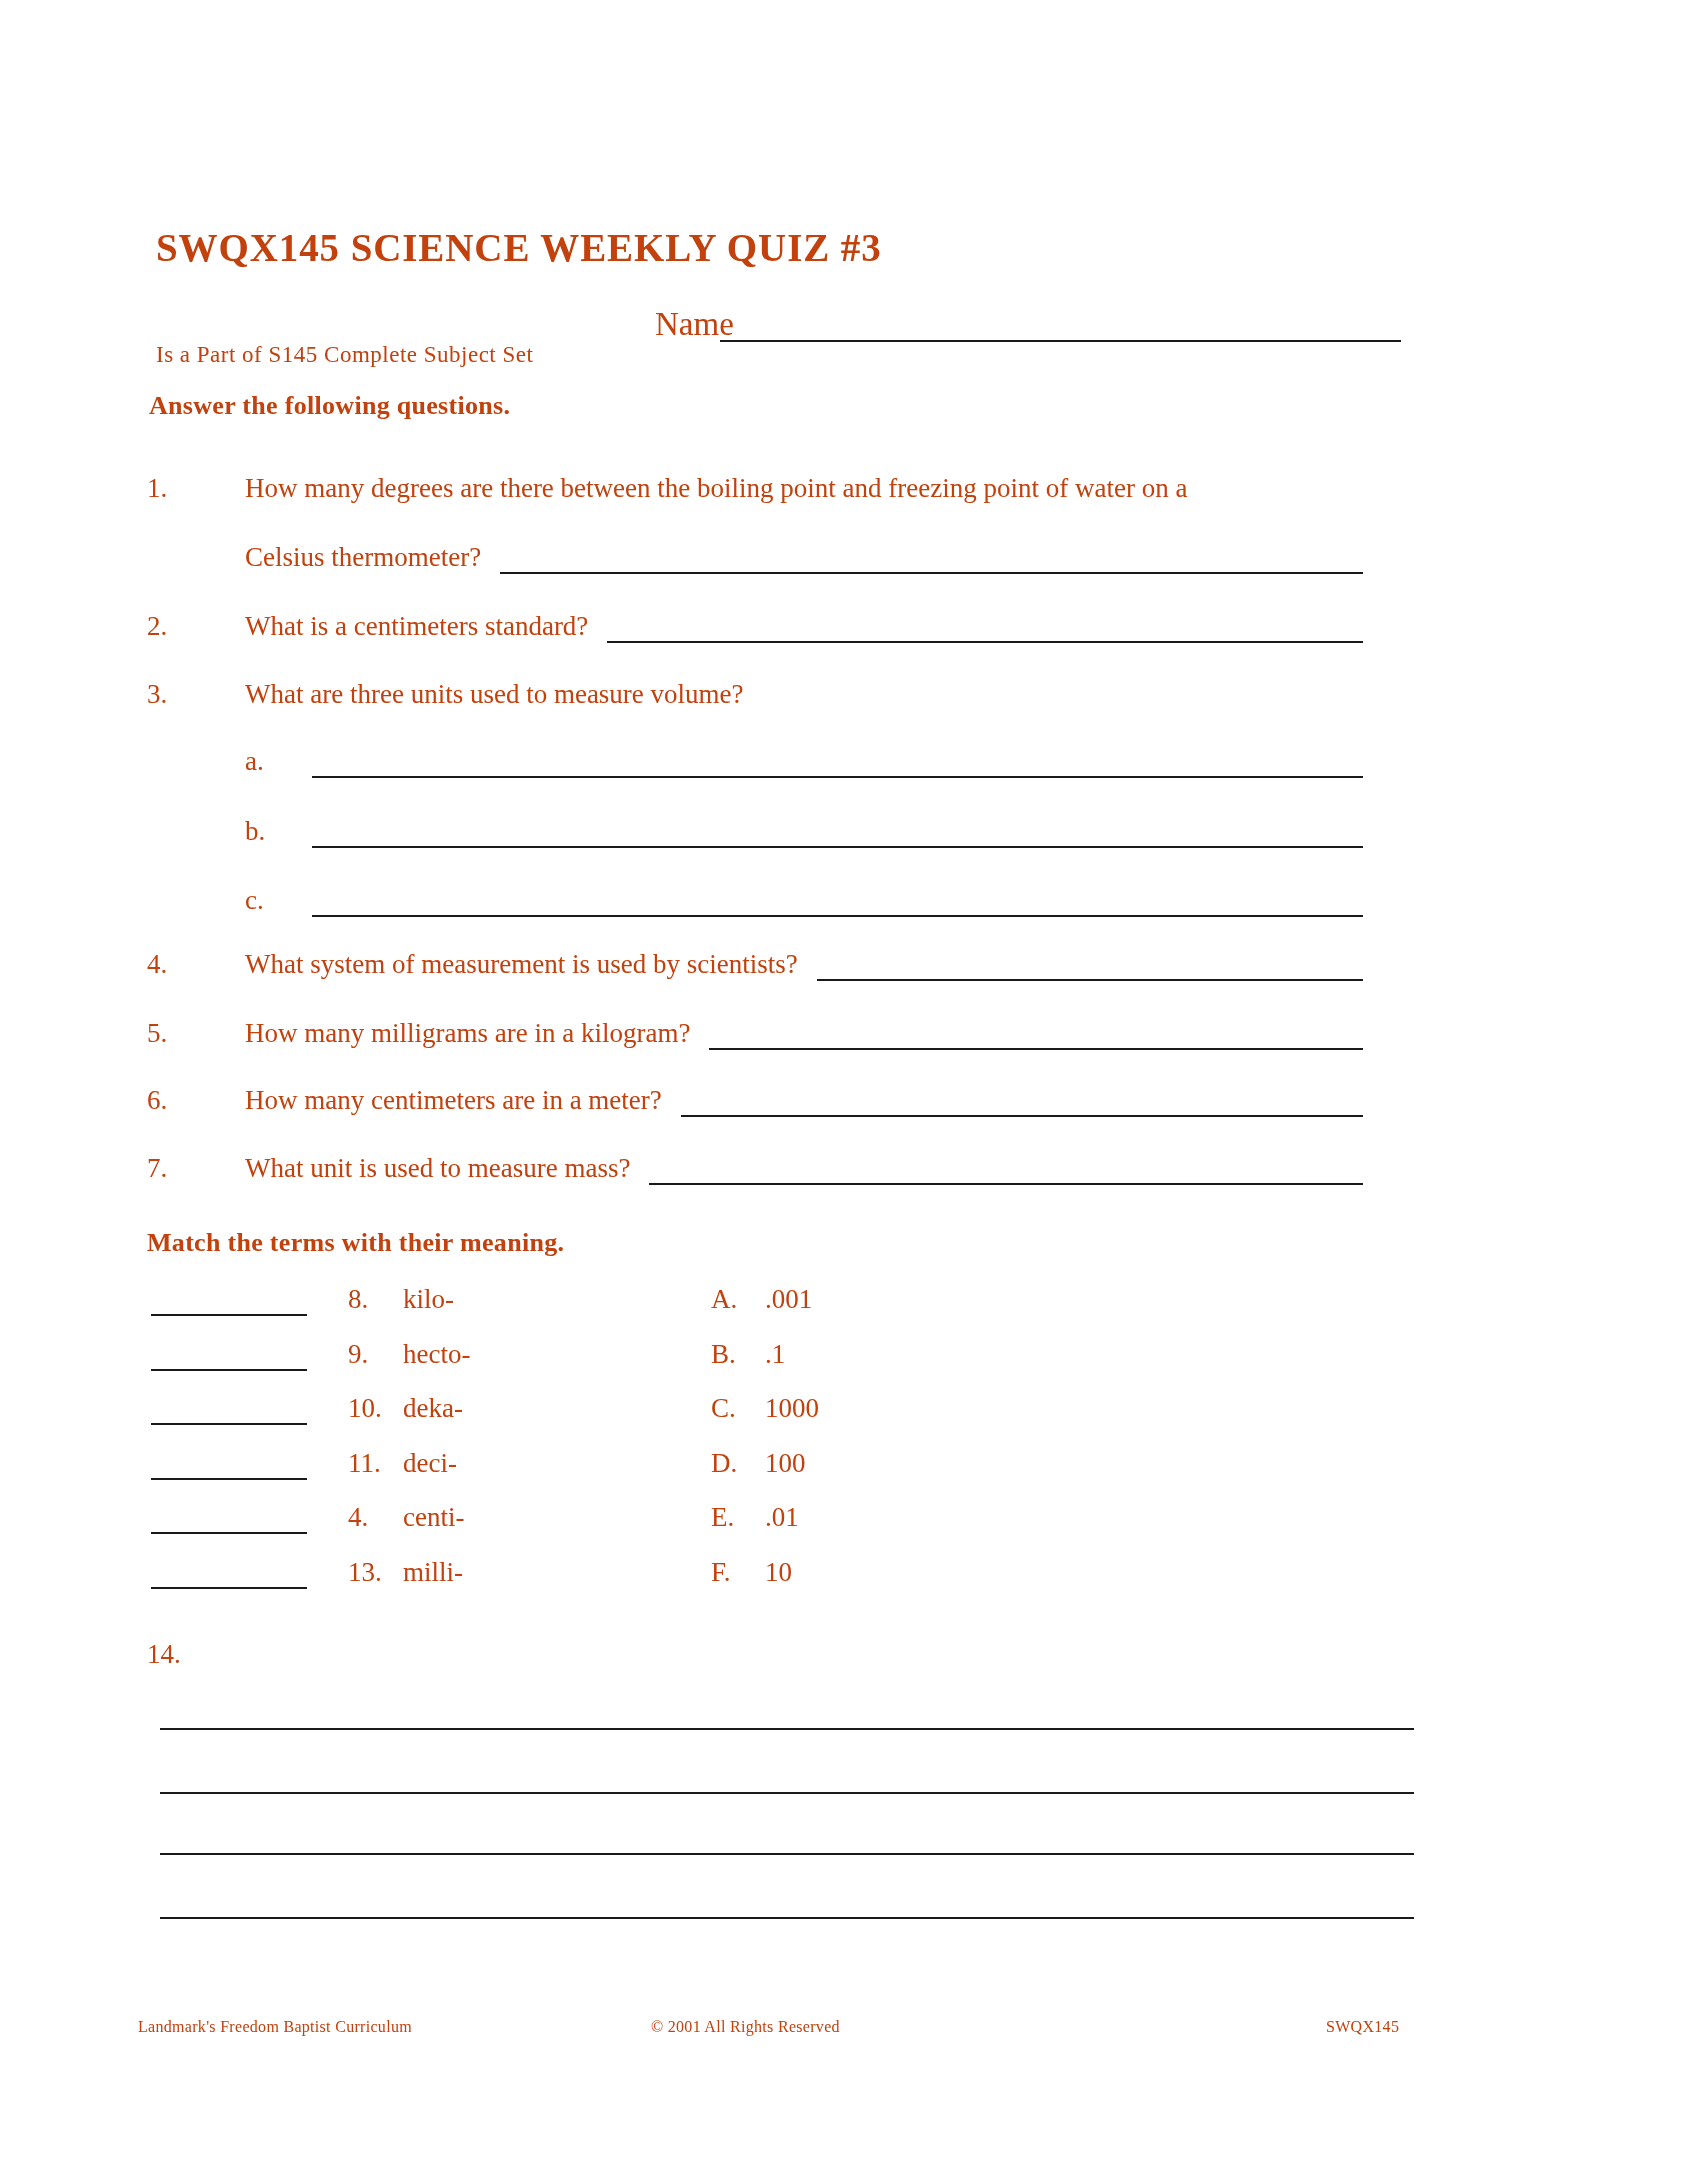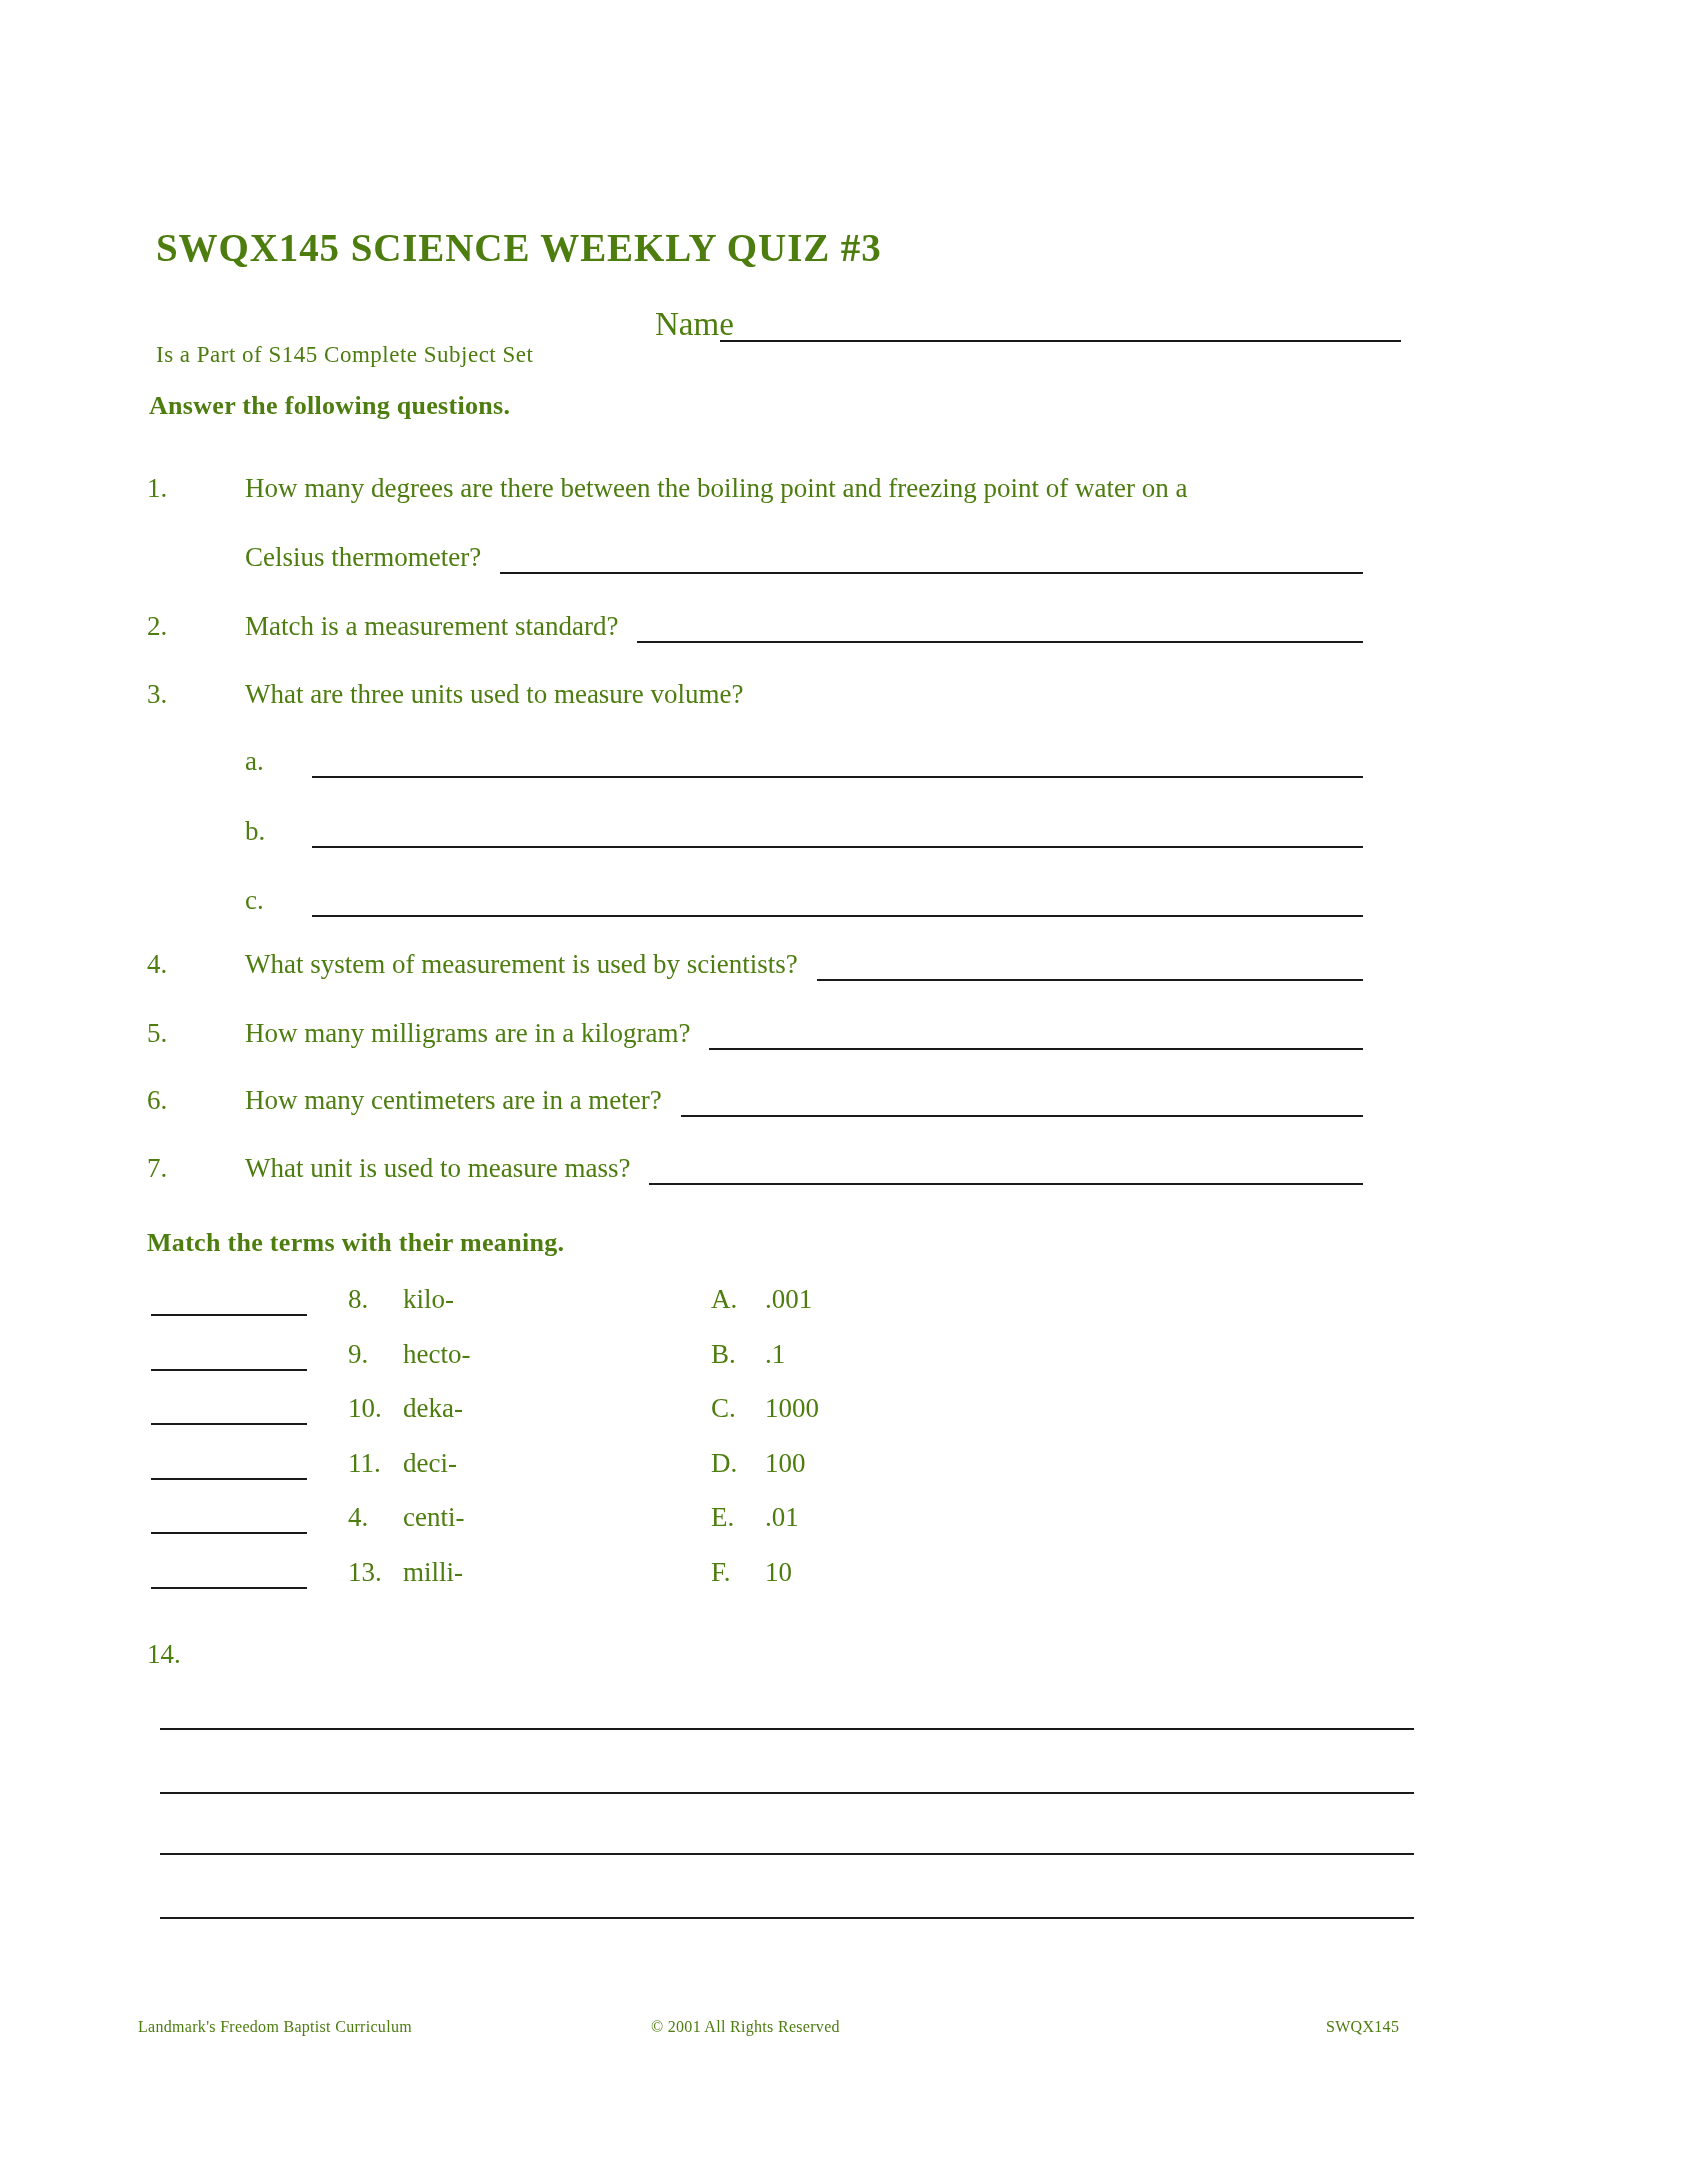--- a/index.html
+++ b/index.html
@@ -1,21 +1,21 @@
 <!DOCTYPE html>
 <html style="font-size:14px"><head>
 <meta charset="utf-8">
 <title>Quiz Sheet</title>
 <style>
   html,body{margin:0;padding:0;background:#ffffff;}
   .page{
     position:relative;
     width:1671px;height:2177px;
     background:#ffffff;
-    color:#4d7c0f;
+    color:#c2410c;
     font-family:"Liberation Serif", serif;
     overflow:hidden;
   }
   .abs{position:absolute;}
   .title{
     left:156px;top:227px;
     font-size:39px;font-weight:bold;letter-spacing:0.9px;
     line-height:1.1;white-space:nowrap;
   }
   .subtitle{
@@ -88,21 +88,21 @@
     <span class="qtext">How many degrees are there between the boiling point and freezing point of water on a</span>
   </div>
   <div class="q" style="top:541px">
     <span class="qnum"></span>
     <span class="qtext">Celsius thermometer?</span>
     <span class="fill"></span>
   </div>
 
   <div class="q" style="top:610px">
     <span class="qnum">2.</span>
-    <span class="qtext">Match is a measurement standard?</span>
+    <span class="qtext">What is a centimeters standard?</span>
     <span class="fill"></span>
   </div>
 
   <div class="q" style="top:678px">
     <span class="qnum">3.</span>
     <span class="qtext">What are three units used to measure volume?</span>
   </div>
   <div class="q" style="top:745px">
     <span class="qnum"></span>
     <span class="sub-letter">a.</span>

